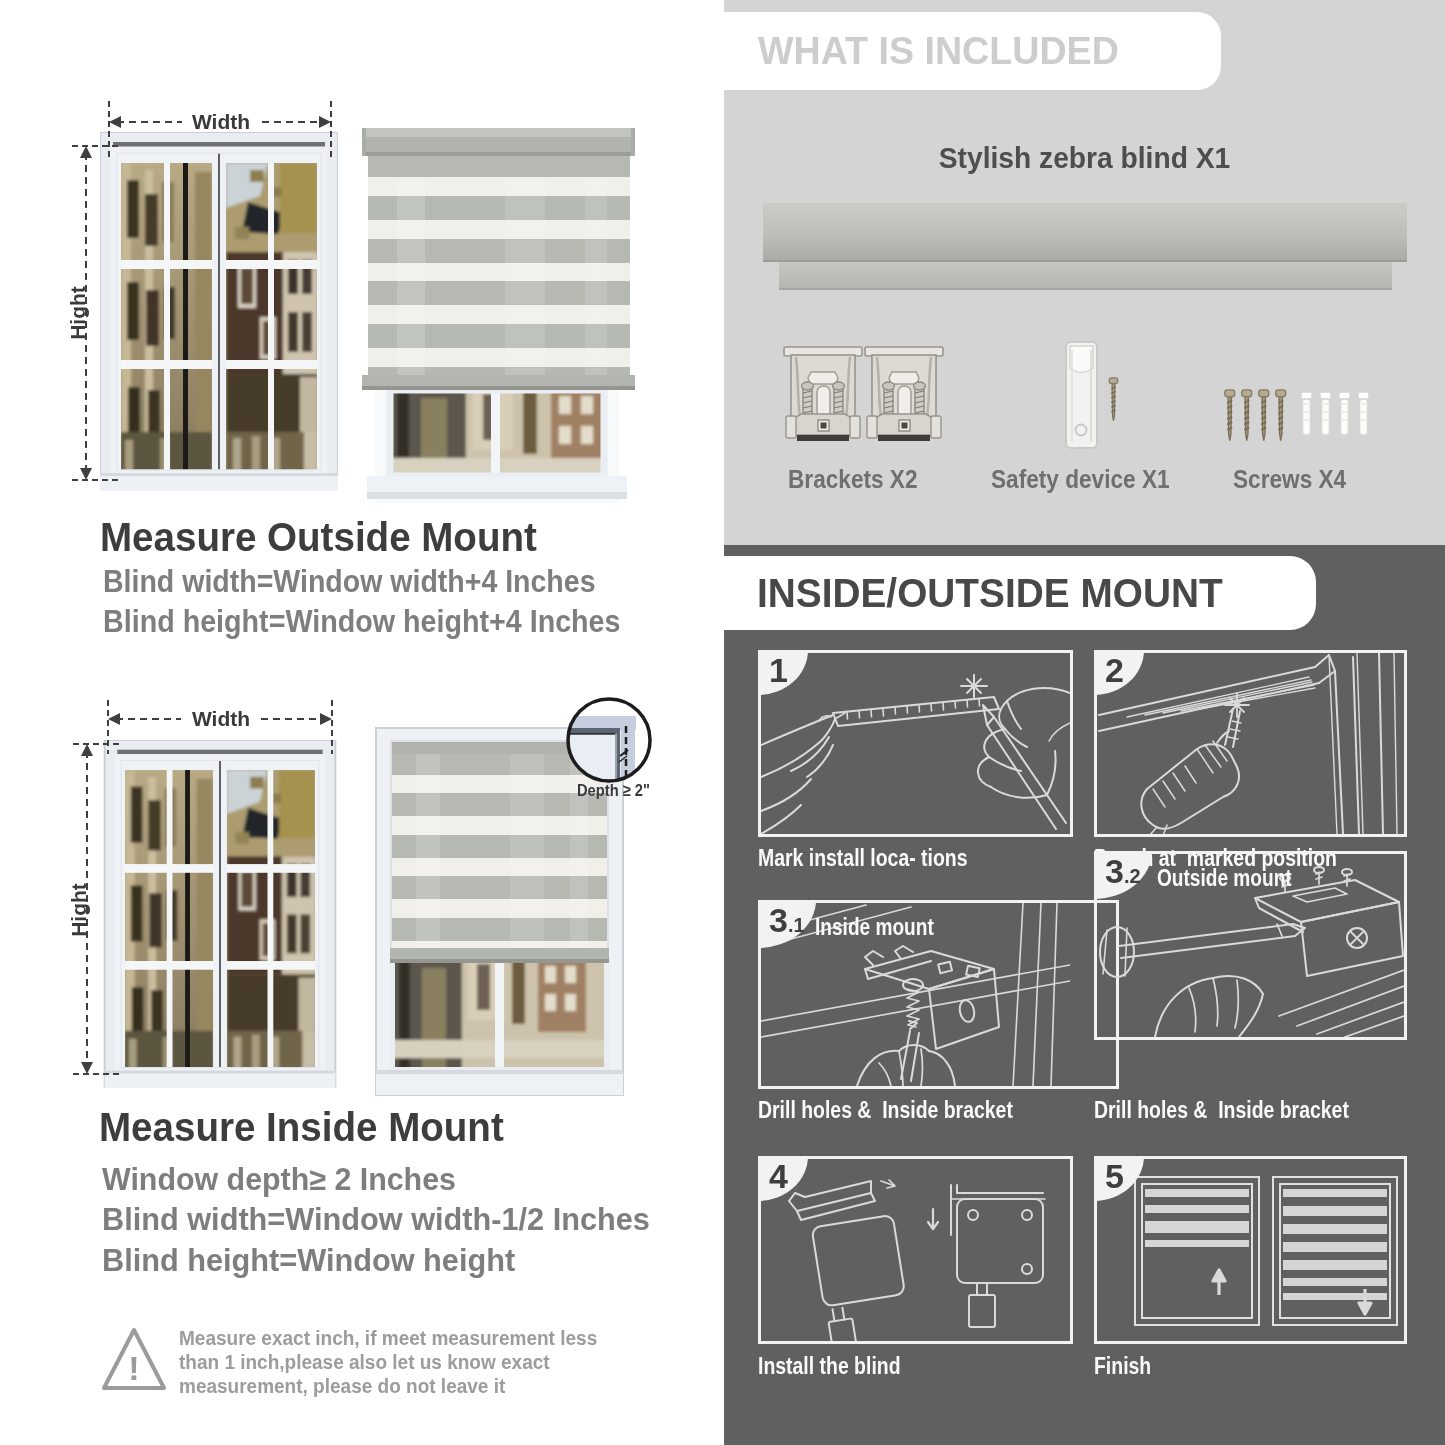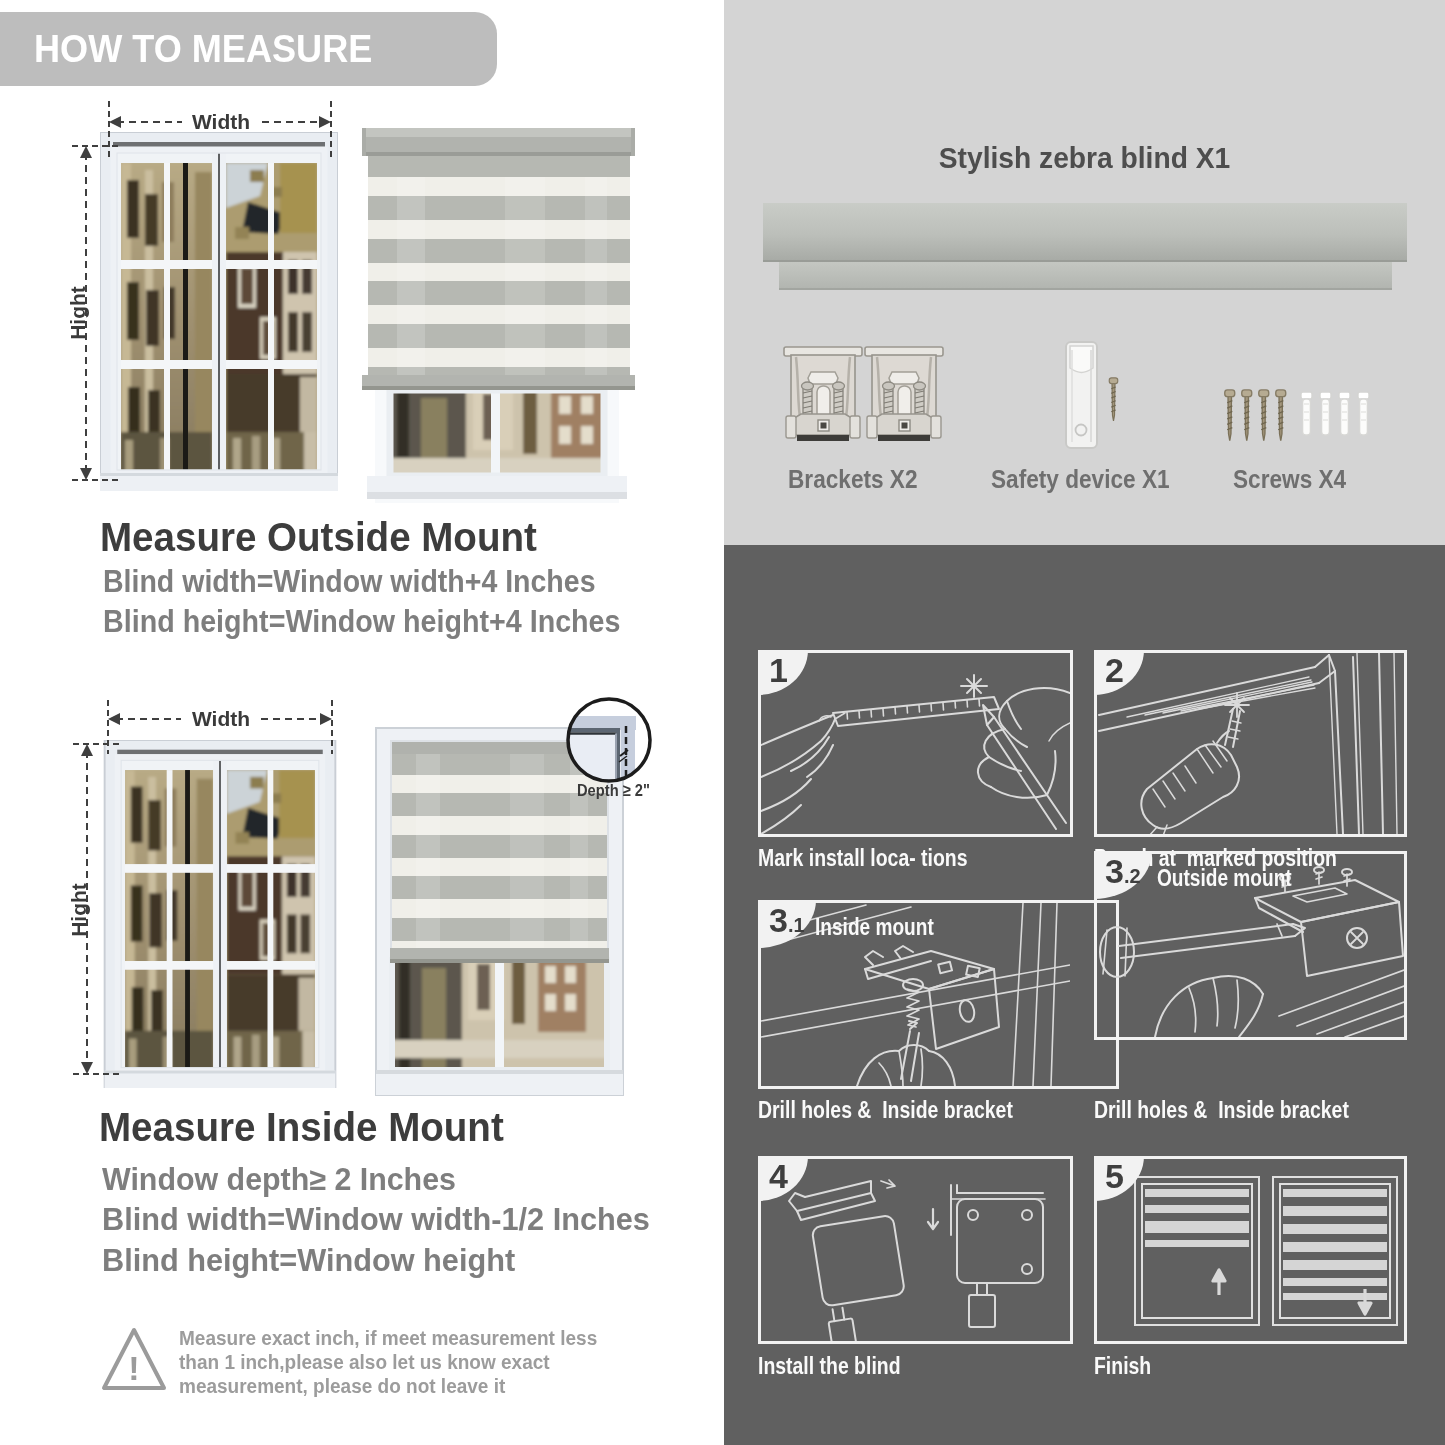--- a/index.html
+++ b/index.html
@@ -15,21 +15,20 @@
 .dpanel{position:absolute;left:724px;top:545px;width:721px;height:900px;background:#606060}
 .dheader{position:absolute;left:724px;top:556px;width:592px;height:74px;background:#fff;border-radius:0 26px 26px 0;color:#484848;font-weight:bold;font-size:40px;line-height:74px;padding-left:33px;box-sizing:border-box}
 .panel{position:absolute;border:3px solid #f2f2f2;box-sizing:border-box}
 .cap{position:absolute;color:#fafafa;font-weight:bold;font-size:23px;transform:scaleX(.845);transform-origin:left center}
 .badge{position:absolute;left:-3px;top:-3px;width:50px;height:45px;background:#f2f2f2;border-radius:0 0 100% 0;color:#3f3f3f;font-weight:bold;font-size:34px;line-height:41px;padding-left:11px;box-sizing:border-box}
 .badge.b3{width:58px;height:48px}
 .ptitle{position:absolute;color:#fafafa;font-weight:bold;font-size:23px;transform:scaleX(.83);transform-origin:left center}
 </style></head><body>
 <div class="page">
 
-<div class="lheader"><span class="sqz" style="transform:scaleX(.95)">HOW TO MEASURE</span></div>
 
 <svg width="0" height="0" style="position:absolute">
 <defs>
 <linearGradient id="lg-facade" x1="0" y1="0" x2="0" y2="1">
   <stop offset="0" stop-color="#b8aa85"></stop>
           <stop offset="0.55" stop-color="#9d8e6e"></stop>
           <stop offset="1" stop-color="#877a5f"></stop>
 </linearGradient>
 <filter id="soft" x="-5%" y="-5%" width="110%" height="110%">
           <feGaussianBlur stdDeviation="1.4"></feGaussianBlur>
@@ -276,20 +275,21 @@
 <div class="body-ln" style="left:102px;top:1202px;transform:scaleX(.99)">Blind width=Window width-1/2 Inches</div>
 <div class="body-ln" style="left:102px;top:1243px;transform:scaleX(.99)">Blind height=Window height</div>
 
 <svg class="abs" style="left:96px;top:1322px" width="80" height="76" viewBox="0 0 80 76">
  <path d="M38 8 L8 66 L68 66 Z" fill="none" stroke="#9b9b9b" stroke-width="4" stroke-linejoin="round"></path>
  <text x="38" y="58" font-size="34" font-weight="bold" fill="#9b9b9b" text-anchor="middle" font-family="Liberation Sans">!</text>
 </svg>
 <div class="abs" style="left:179px;top:1326px;color:#9c9c9c;font-weight:bold;font-size:20px;line-height:24px;transform:scaleX(.95);transform-origin:left top">Measure exact inch, if meet measurement less<br>than 1 inch,please also let us know exact<br>measurement, please do not leave it</div>
 
 <div class="rpanel"></div>
+<div class="rheader"><span class="sqz" style="transform:scaleX(.99)">WHAT IS INCLUDED</span></div>
 <div class="stylish">Stylish zebra blind X1</div>
 
 <div class="abs" style="left:763px;top:203px;width:644px;height:57px;background:linear-gradient(180deg,#c9ccc7,#bcbfba 55%,#a8aba6);border-bottom:2px solid #999c97"></div>
 <div class="abs" style="left:779px;top:262px;width:613px;height:26px;background:linear-gradient(180deg,#c4c7c2,#b2b5b0);border-bottom:2px solid #a2a5a0"></div>
 
 <svg class="abs" style="left:724px;top:330px" width="721" height="140" viewBox="0 0 721 140">
 <defs>
 <g id="bracket">
   <rect x="-5" y="3" width="78" height="9" rx="2" fill="#e8e6e1" stroke="#9a978f" stroke-width="1.6"></rect>
   <rect x="2" y="11" width="64" height="80" fill="#ddd9d3" stroke="#97948d" stroke-width="1.6"></rect>
@@ -372,20 +372,21 @@
 <use href="#anchor" x="0" y="0" transform="translate(596,62)"></use>
 <use href="#anchor" x="0" y="0" transform="translate(615,62)"></use>
 <use href="#anchor" x="0" y="0" transform="translate(634,62)"></use>
 </svg>
 
 <div class="itemlabel" style="left:788px;top:464px">Brackets X2</div>
 <div class="itemlabel" style="left:991px;top:464px">Safety device X1</div>
 <div class="itemlabel" style="left:1233px;top:464px">Screws X4</div>
 
 <div class="dpanel"></div>
+<div class="dheader"><span class="sqz" style="transform:scaleX(.97)">INSIDE/OUTSIDE MOUNT</span></div>
 
 <div class="panel" style="left:758px;top:650px;width:315px;height:187px">
   <div class="badge">1</div>
   <svg id="p1" width="309" height="181" viewBox="0 0 309 181">
    <g stroke="#dadada" stroke-width="2" fill="none" stroke-linecap="round" stroke-linejoin="round">
 
     <path d="M72,60 L233,44 L238,56 L77,73 Z"></path>
     <path d="M86,59 l0.5,7 M98,58 l0.5,7 M110,57 l0.5,7 M122,56 l0.5,7 M134,54 l0.5,7 M146,53 l0.5,7 M158,52 l0.5,7 M170,51 l0.5,7 M182,50 l0.5,7 M194,48 l0.5,7 M206,47 l0.5,7 M218,46 l0.5,7" stroke-width="1.6"></path>
 
     <path d="M206,26 L220,40 M220,26 L206,40 M213,22 L213,44 M200,33 L226,33" stroke-width="2"></path>

